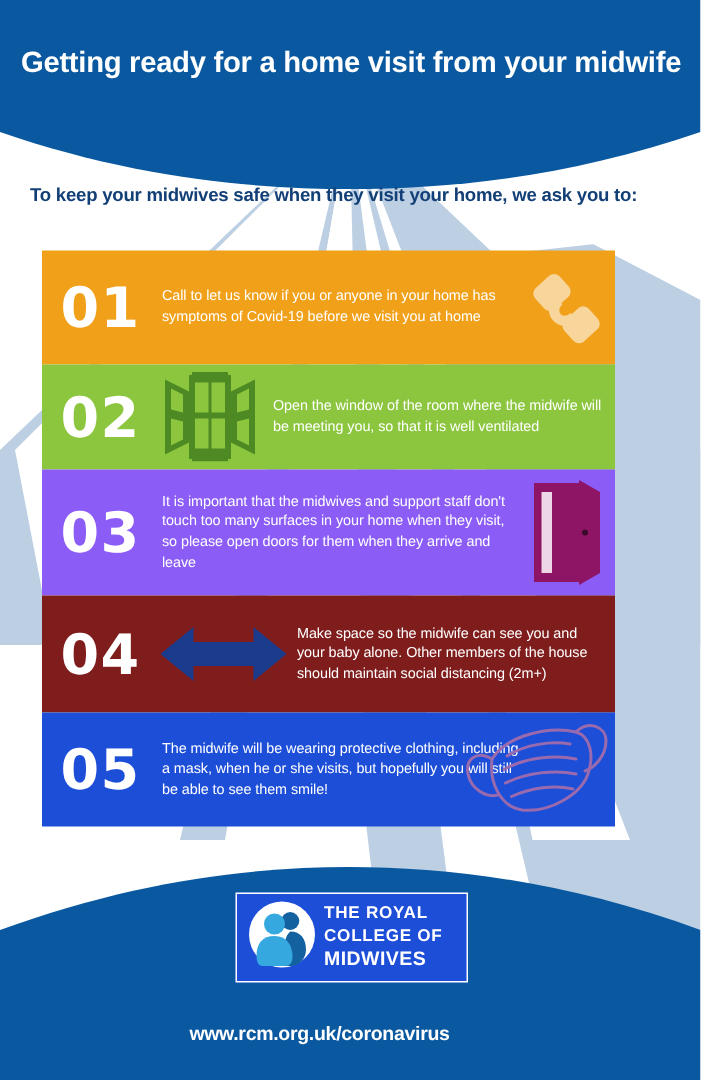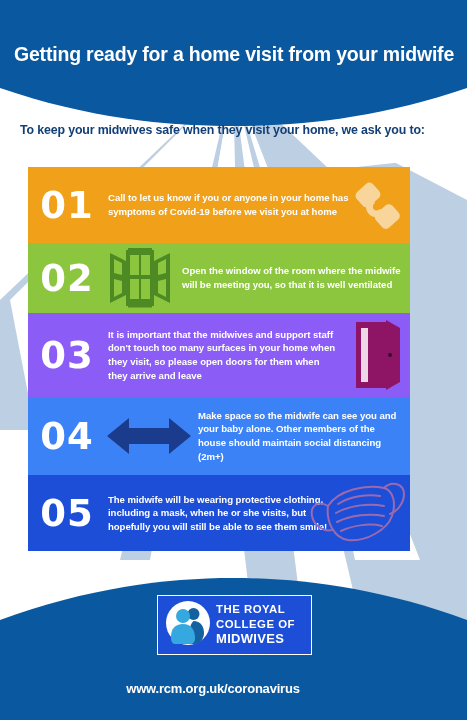--- a/index.html
+++ b/index.html
@@ -13,21 +13,21 @@
     position:relative;
     width:467px;height:720px;
     overflow:hidden;
     background:#ffffff;
   }
   
   .bg-svg{position:absolute;left:0;top:0;width:467px;height:720px;}
 
   
   .header{
-    position:absolute;left:0;top:12px;width:467px;height:88px;
+    position:absolute;left:0;top:0;width:467px;height:88px;
     z-index:3;
   }
   .title{
     position:absolute;left:14px;top:31px;
     width:450px;
     color:#ffffff;
     font-size:19.5px;
     font-weight:bold;
     letter-spacing:-0.2px;
     white-space:nowrap;
@@ -65,31 +65,31 @@
     font-weight:700;
     line-height:1;
     letter-spacing:1px;
     font-family:"DejaVu Sans", sans-serif;
   }
   .row-text{
     flex:1 1 auto;
     color:#ffffff;
     font-size:9.6px;
     line-height:1.42;
-    font-weight:bold;
+    font-weight:normal;
     letter-spacing:-0.05px;
     padding-right:6px;
   }
   .icon-slot{flex:0 0 auto;display:flex;align-items:center;justify-content:center;}
 
   
   .row1{height:76px;background:#F0A019;}
   .row2{height:70px;background:#8CC63E;}
   .row3{height:84px;background:#8b5cf6;}
-  .row4{height:78px;background:#3b82f6;}
+  .row4{height:78px;background:#7f1d1d;}
   .row5{height:76px;background:#1d4ed8;}
 
   .row1 .row-text{padding-left:2px;padding-right:58px;}
   .row1 .icon-slot{position:absolute;right:4px;top:50%;transform:translateY(-50%);}
   .row2 .icon-slot{width:68px;}
   .row2 .row-text{padding-left:8px;}
   .row3 .row-text{padding-left:2px;padding-right:72px;}
   .row3 .icon-slot{position:absolute;right:10px;top:50%;transform:translateY(-50%);}
   .row4 .icon-slot{width:86px;}
   .row4 .row-text{padding-left:6px;}

